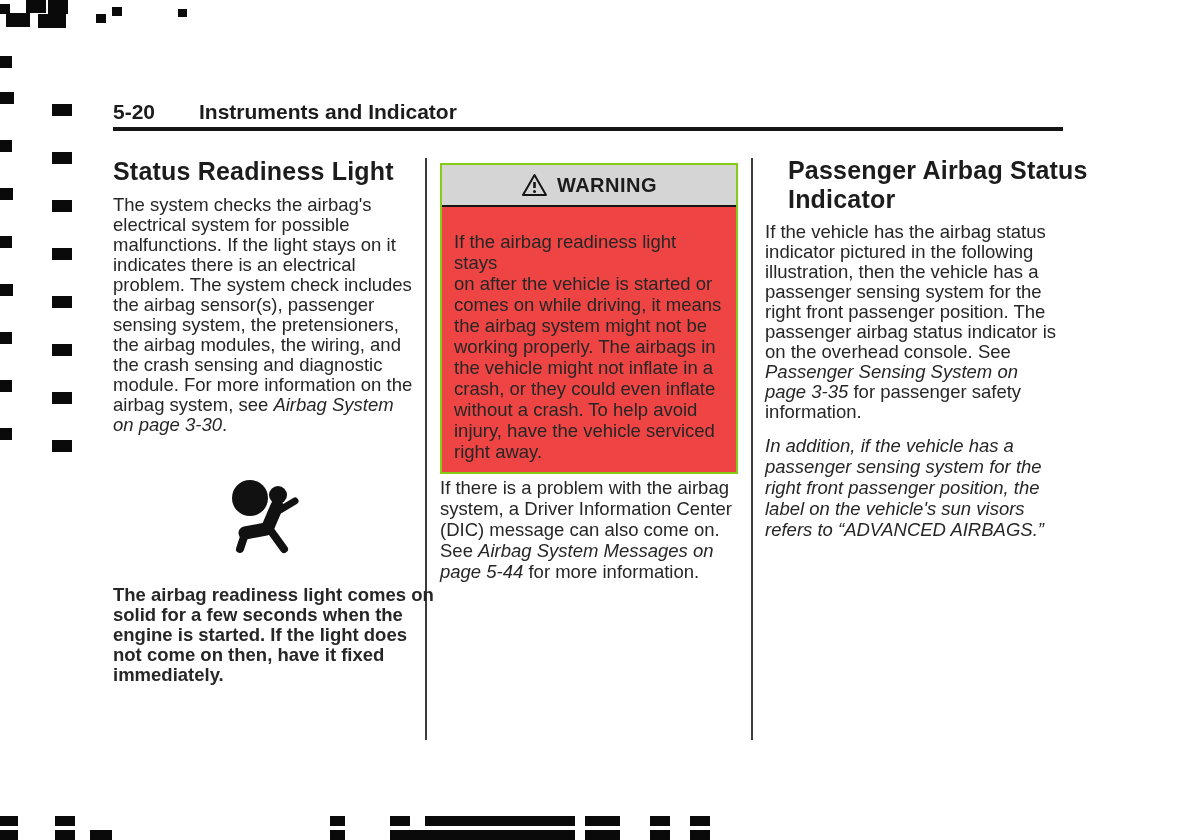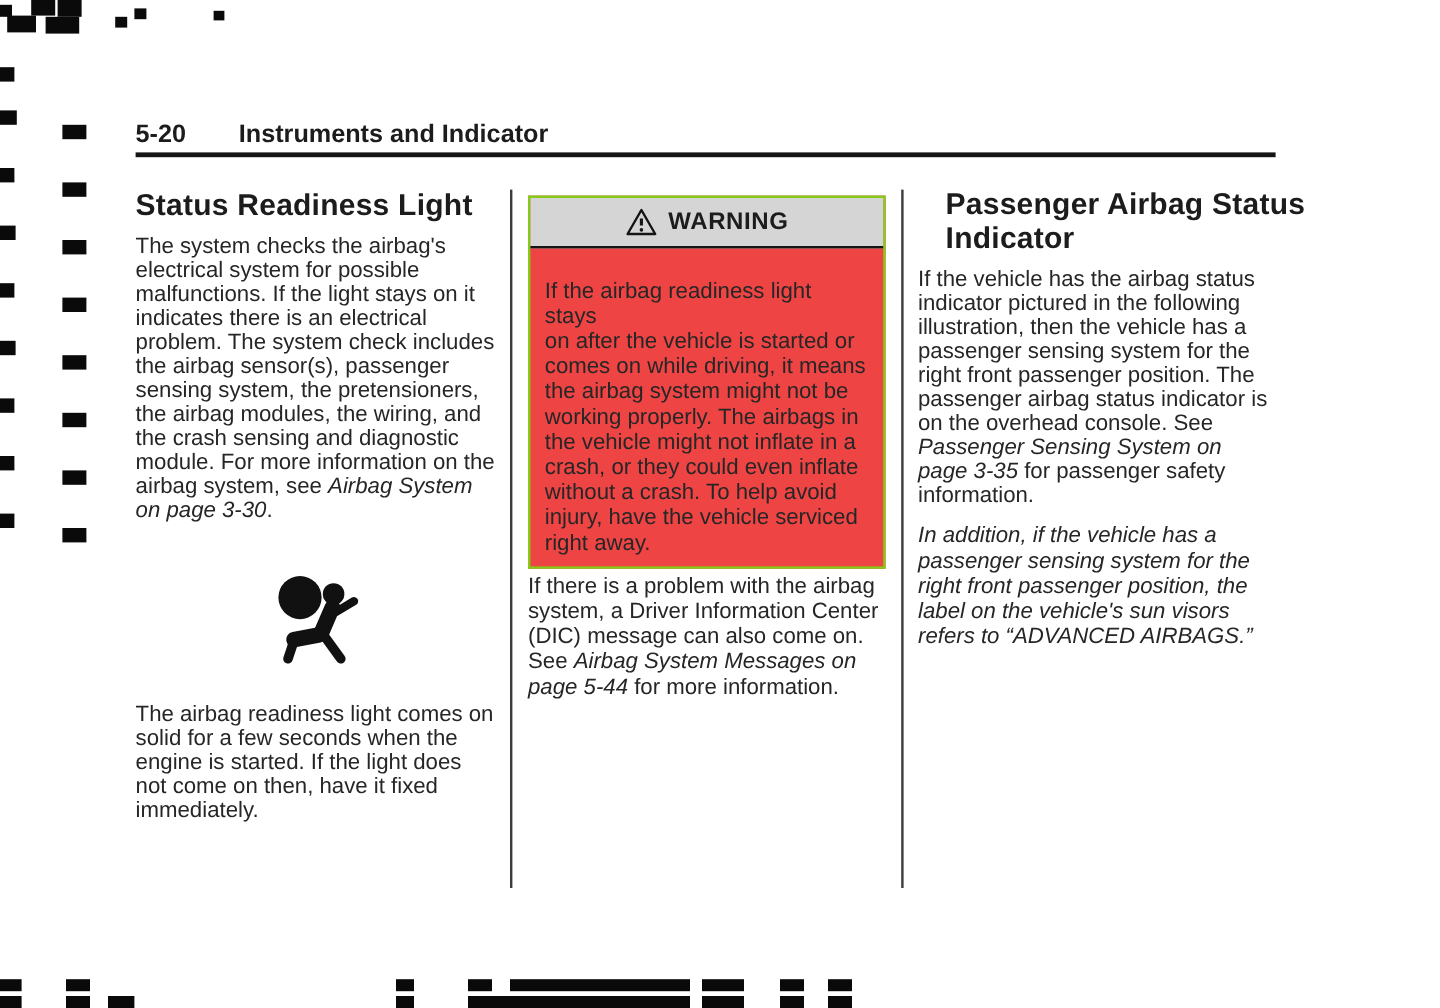--- a/index.html
+++ b/index.html
@@ -15,21 +15,21 @@
   .vrule{width:2px;top:158px;height:582px;background:#3c3c3c;}
   .vrule.r1{left:425px;}
   .vrule.r2{left:751px;}
   .col-heading{font-size:25px;font-weight:bold;line-height:29px;color:#1c1c1c;white-space:pre-line;letter-spacing:.2px;}
   .body-text{font-size:18.5px;line-height:20px;white-space:pre-line;color:#262626;}
   .lh21{line-height:21px;}
   .it{font-style:italic;}
   #c1-heading{left:113px;top:157px;}
   #c1-para1{left:113px;top:195px;}
   #airbag-icon{left:214px;top:468px;}
-  #c1-para2{left:113px;top:585px;}
+  #c1-para2{left:113px;top:585px;font-weight:bold;}
   #warning-box{left:440px;top:163px;width:294px;border:2px solid #84cc16;background:#ef4444;}
   #warning-header{height:40px;background:#d5d5d5;border-bottom:2px solid #151515;
     display:flex;align-items:center;justify-content:center;gap:9px;}
   #warning-label{font-size:20px;font-weight:bold;color:#1c1c1c;letter-spacing:.5px;}
   #warning-body{padding:24px 12px 10px 12px;}
   #c2-para1{left:440px;top:432px;margin-top:45px;}
   #c3-heading{left:765px;top:156px;margin-left:23px;}
   #c3-para1{left:765px;top:222px;}
   #c3-para2{left:765px;top:435px;font-style:italic;}
   .mark{position:absolute;background:#0a0a0a;}

